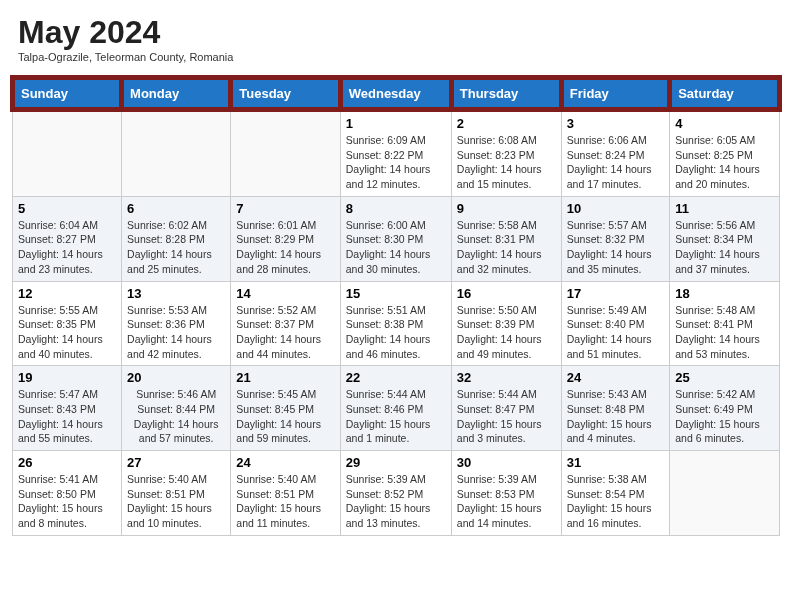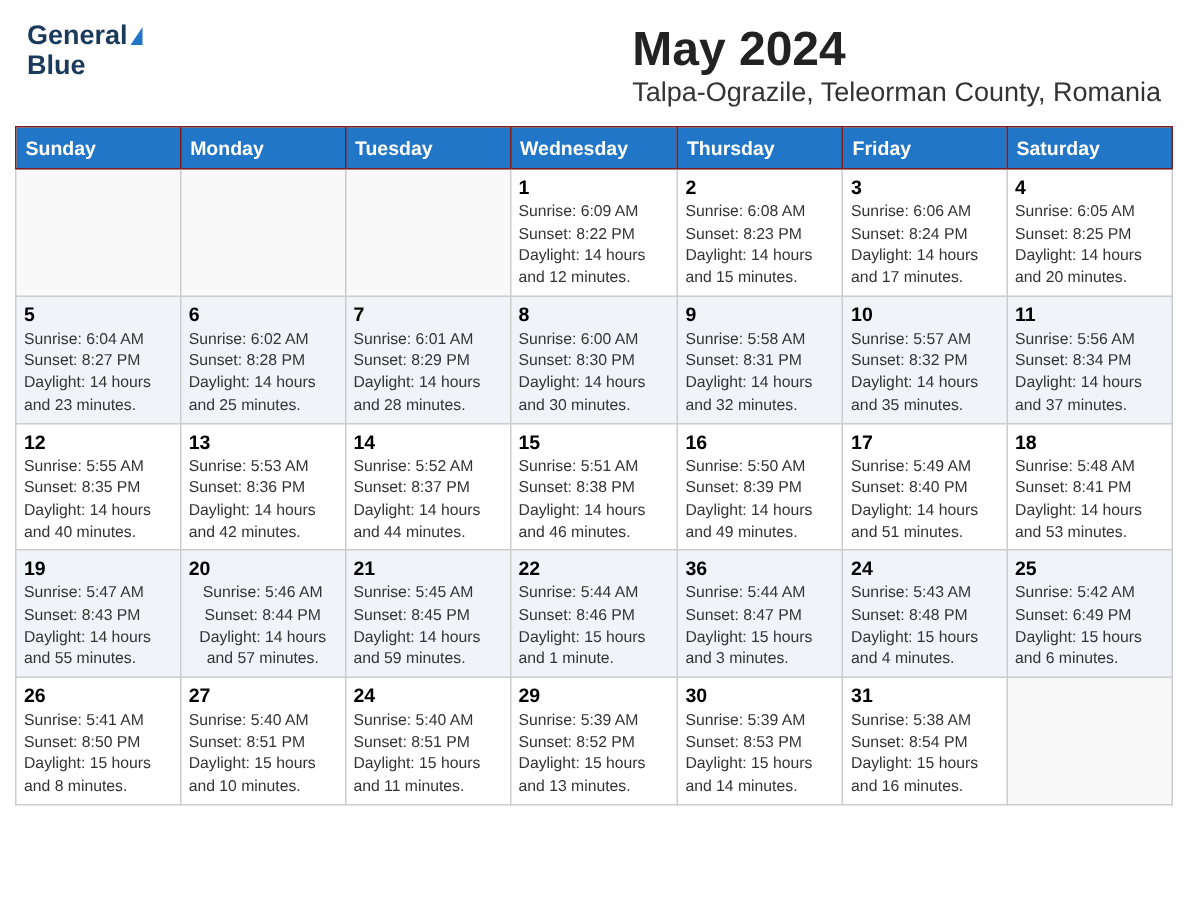--- a/index.html
+++ b/index.html
@@ -42,36 +42,36 @@
     }
     .title-block {
       text-align: left;
     }
     .month-year {
       font-size: 32px;
       font-weight: bold;
       color: #222;
     }
     .location {
-      font-size: 18px;
+      font-size: 11px;
       color: #333;
     }
     .calendar {
       width: 100%;
       border-collapse: collapse;
       font-size: 11px;
     }
     .calendar th {
       background: #2176c7;
       color: #fff;
       text-align: left;
       padding: 6px 6px;
       font-size: 13px;
       font-weight: bold;
-      border: 1px solid #7f1d1d;
+      border: 5px solid #7f1d1d;
     }
     .calendar td {
       border: 1px solid #ccc;
       vertical-align: top;
       padding: 4px 5px;
       width: 113px;
       min-height: 72px;
       background: #fff;
     }
     .calendar tr:nth-child(even) td {
@@ -87,27 +87,20 @@
       color: #333;
       font-size: 10.5px;
       line-height: 1.4;
     }
     .empty { background: #f9f9f9 !important; }
   </style>
 </head>
 <body>
 
 <div class="header">
-  <div class="logo">
-    <div class="logo-line">
-      <span class="logo-text">General</span>
-      <span class="logo-arrow"></span>
-    </div>
-    <span class="logo-text blue">Blue</span>
-  </div>
   <div class="title-block">
     <div class="month-year">May 2024</div>
     <div class="location">Talpa-Ograzile, Teleorman County, Romania</div>
   </div>
 </div>
 
 <table class="calendar">
   <thead>
     <tr id="weekday-header">
         <th>Sunday</th>
@@ -256,21 +249,21 @@
 Sunset: 8:45 PM
 Daylight: 14 hours and 59 minutes.</div>
         </td>
         <td>
           <span class="day-num">22</span>
           <div class="day-info" style="white-space: pre-line;">Sunrise: 5:44 AM
 Sunset: 8:46 PM
 Daylight: 15 hours and 1 minute.</div>
         </td>
         <td>
-          <span class="day-num">36</span>
+          <span class="day-num">32</span>
           <div class="day-info" style="white-space: pre-line;">Sunrise: 5:44 AM
 Sunset: 8:47 PM
 Daylight: 15 hours and 3 minutes.</div>
         </td>
         <td>
           <span class="day-num">24</span>
           <div class="day-info" style="white-space: pre-line;">Sunrise: 5:43 AM
 Sunset: 8:48 PM
 Daylight: 15 hours and 4 minutes.</div>
         </td>

